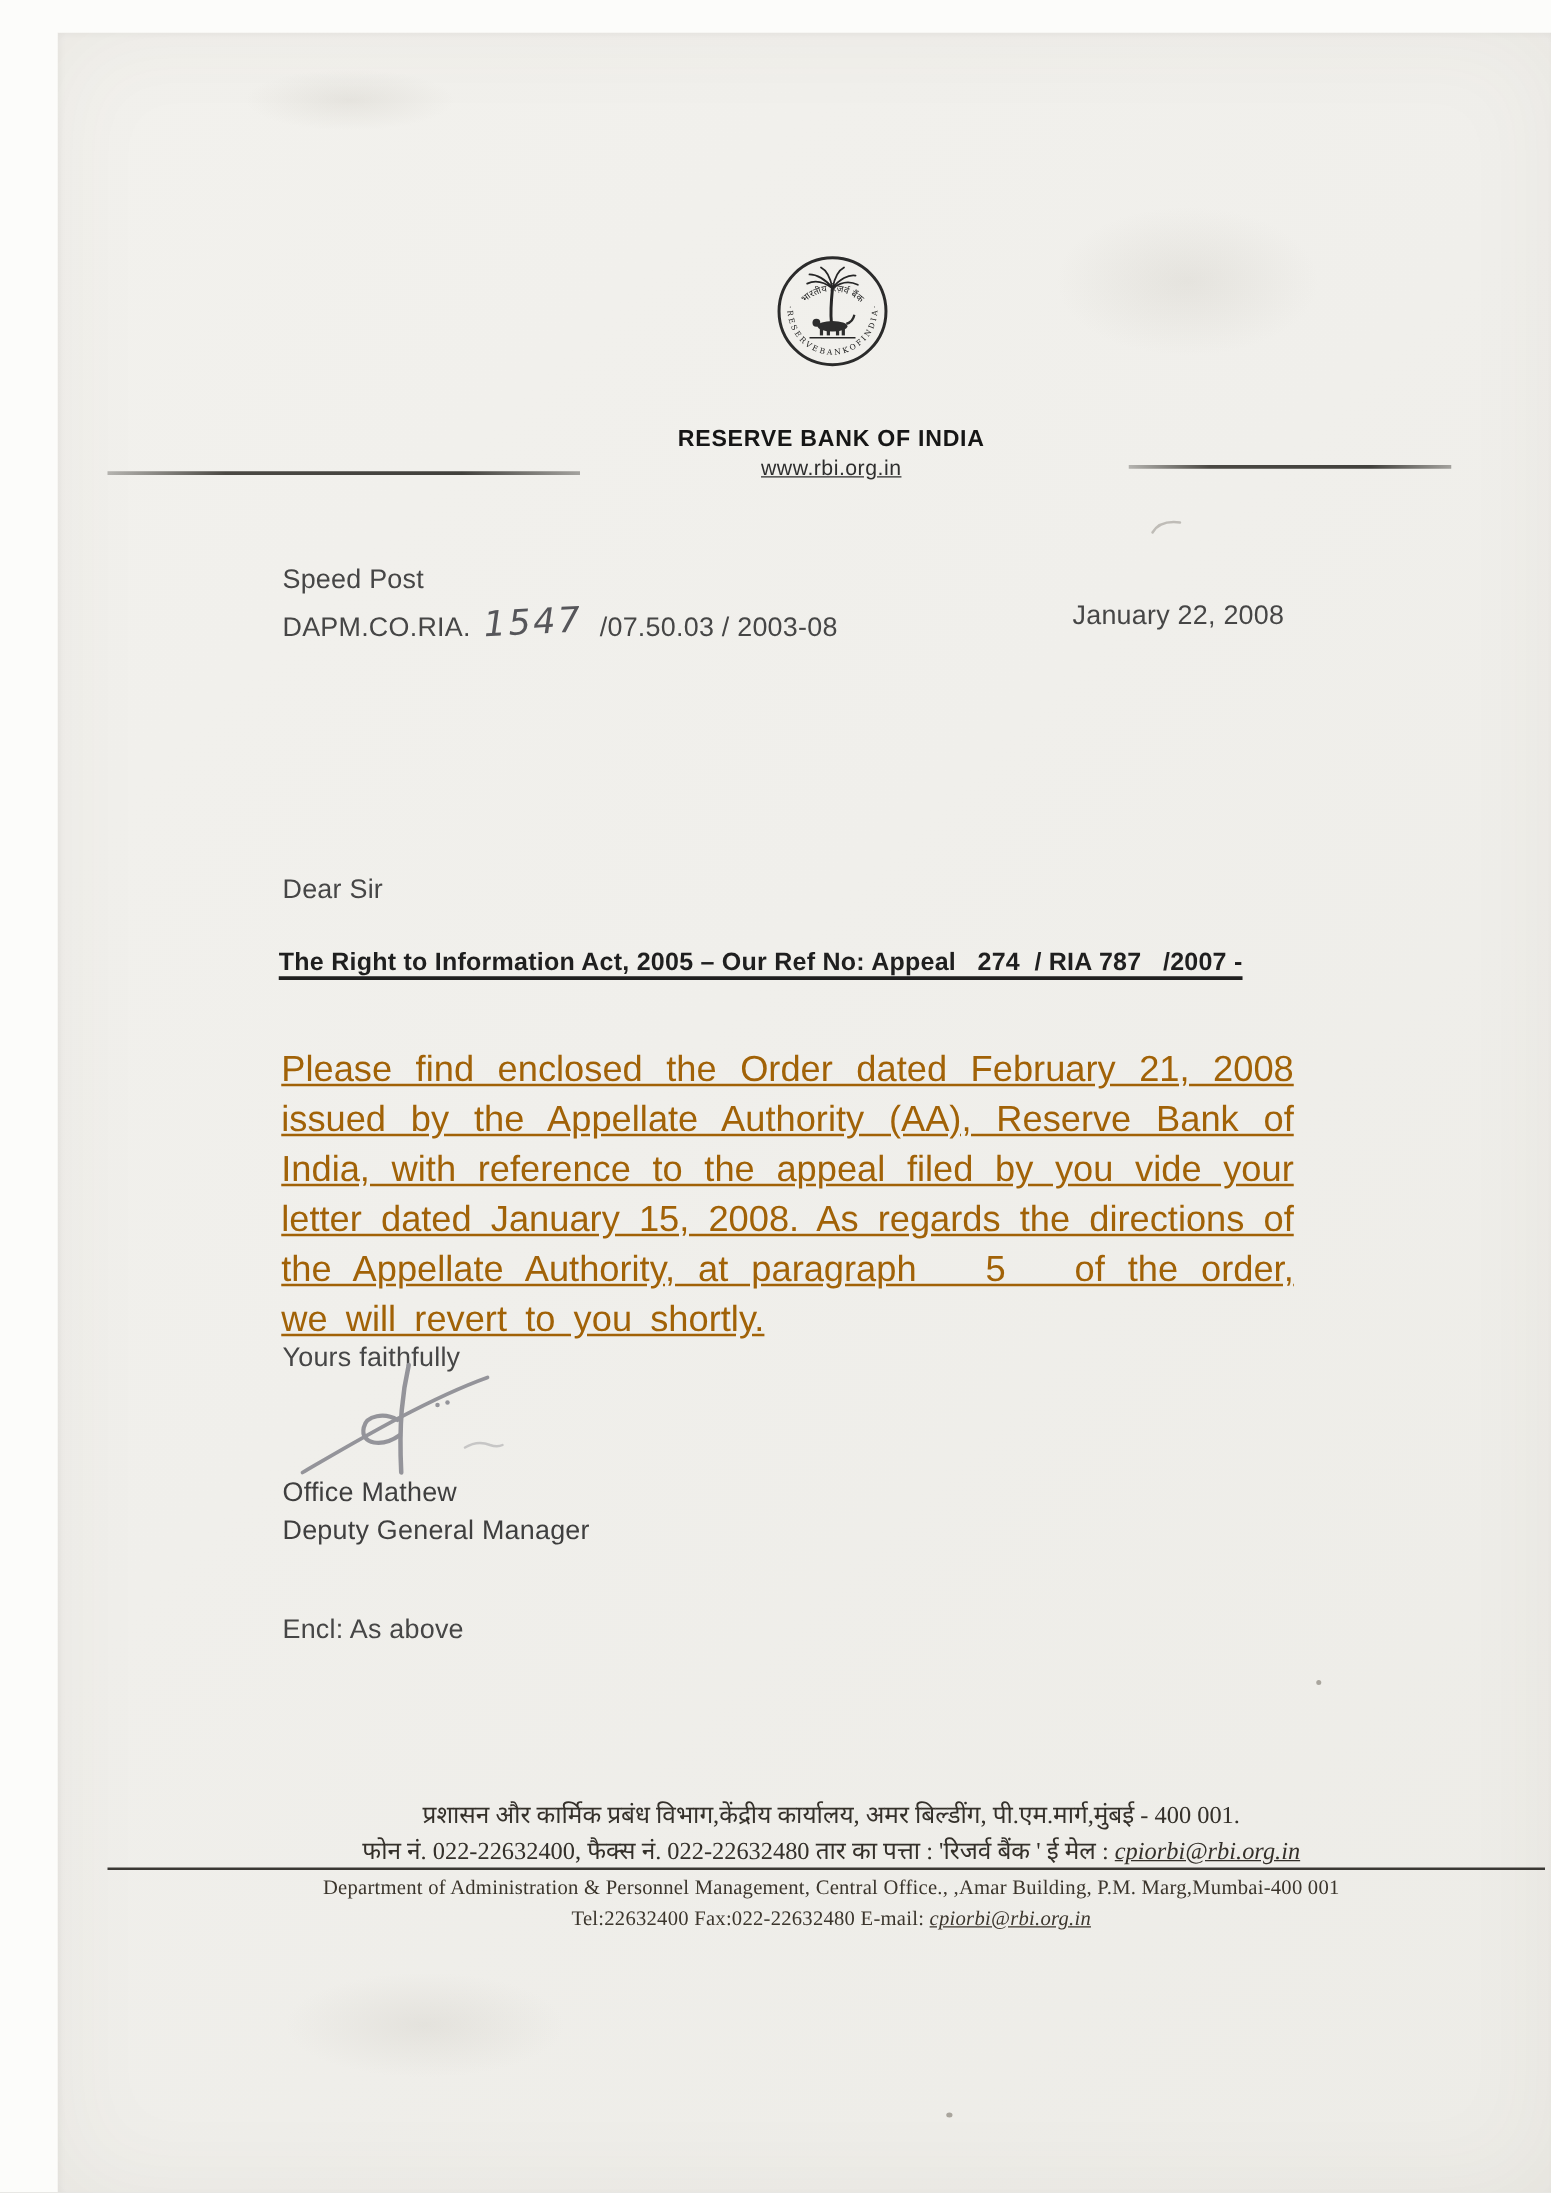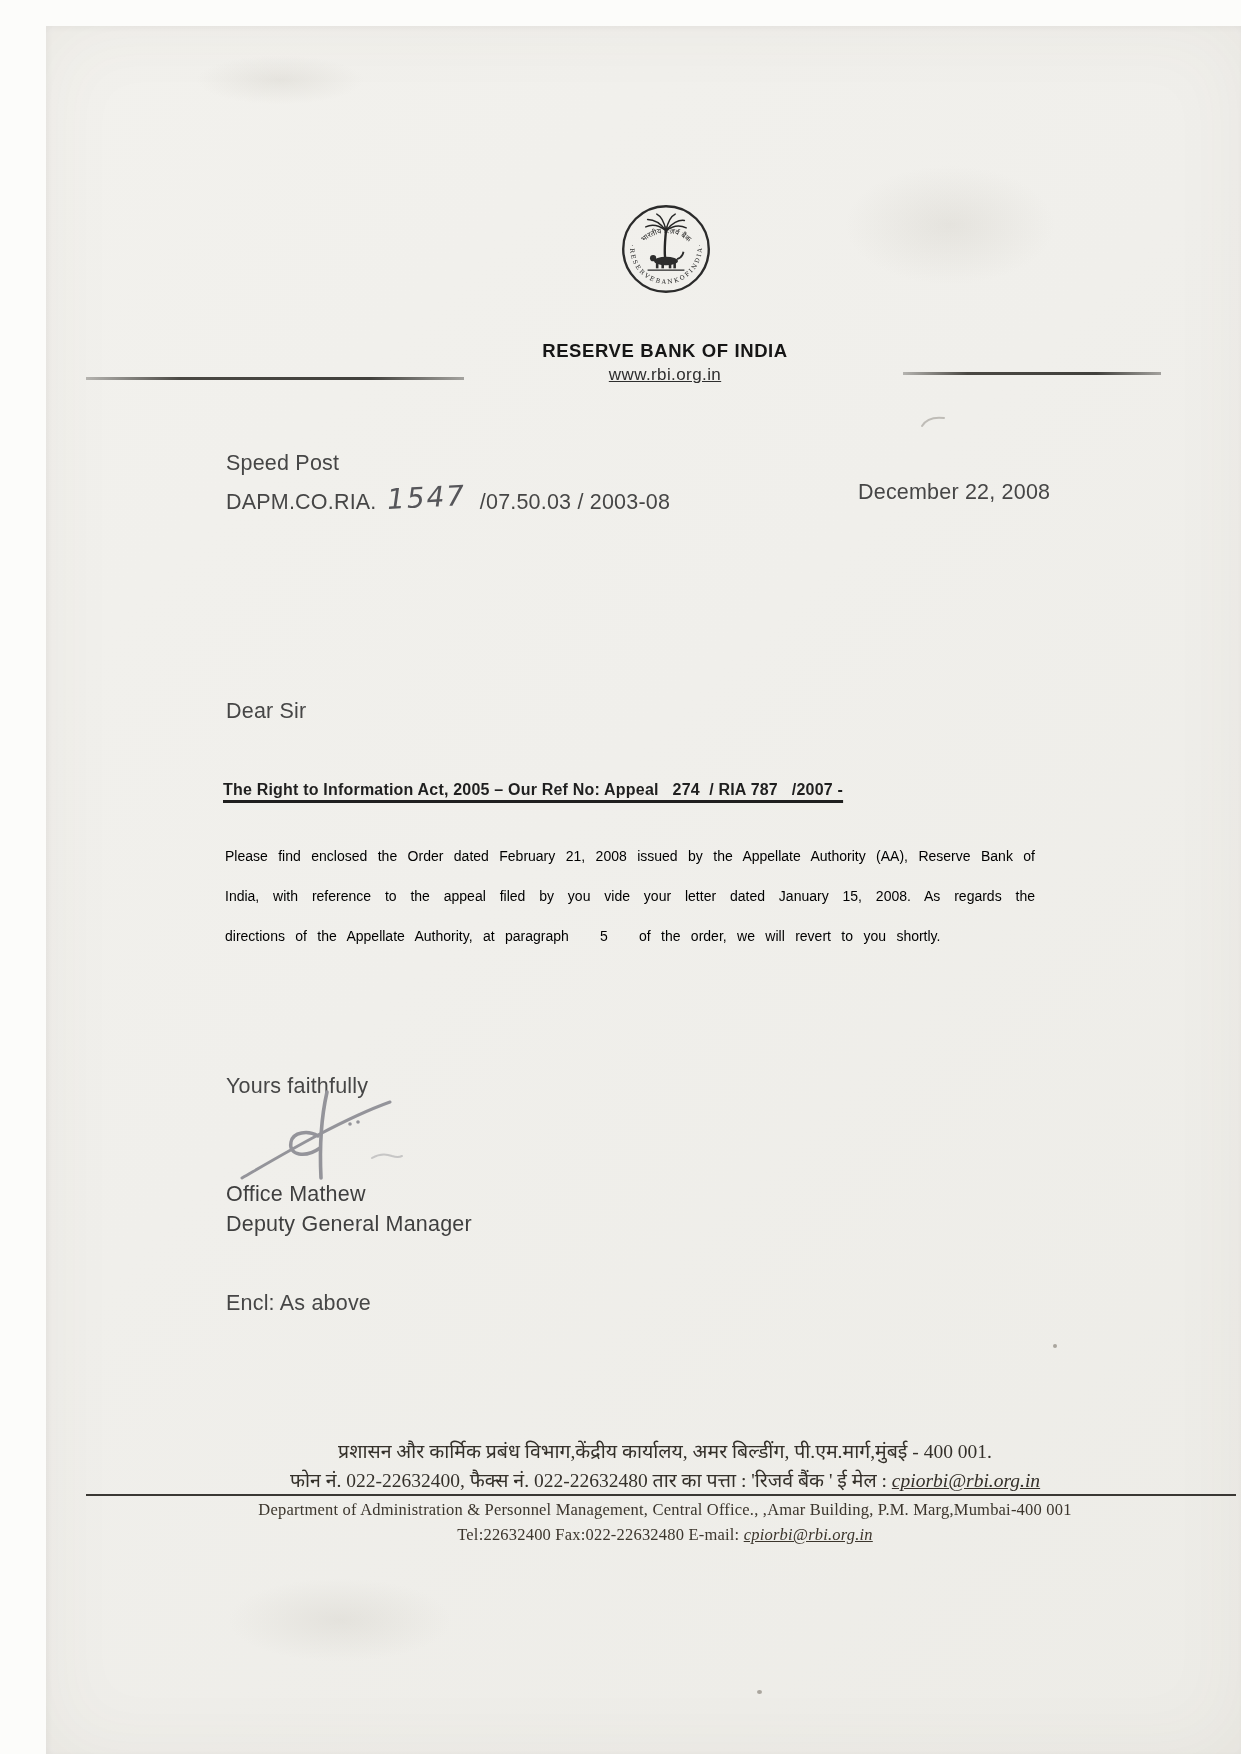--- a/index.html
+++ b/index.html
@@ -28,27 +28,27 @@
   .ref-line{left:226px;top:483px;}
   .handwritten{
     display:inline-block;font-size:28px;color:#56565a;font-style:italic;
     font-family:"DejaVu Sans", sans-serif;letter-spacing:2px;
     transform:rotate(-3deg) translateY(-2px);margin:0 14px 0 10px;
   }
   .date{left:858px;top:480px;}
   .recipient{left:226px;top:541px;line-height:30.5px;}
   .salutation{left:226px;top:699px;}
   .subject{
-    left:223px;top:752px;width:820px;font-weight:bold;font-size:16px;
-    color:#1f1f1f;line-height:36px;letter-spacing:.2px;margin-top:20px;
+    left:223px;top:752px;width:820px;font-weight:bold;font-size:20px;
+    color:#1f1f1f;line-height:36px;letter-spacing:.2px;
   }
   .subject span{text-decoration:underline;text-decoration-thickness:2.5px;text-underline-offset:5px;display:block;}
   .body-par{
-    left:225px;top:836px;width:810px;font-size:14px;color:#000000;
-    line-height:40px;text-align:justify;word-spacing:6.5px;
+    left:225px;top:836px;width:810px;font-size:29px;color:#a16207;
+    line-height:40px;text-align:justify;word-spacing:6.5px;text-decoration:underline;
   }
   .valediction{left:226px;top:1074px;}
   .signature{left:222px;top:1086px;}
   .signatory{left:226px;top:1182px;color:#3f3f3f;}
   .designation{left:226px;top:1212px;color:#3f3f3f;}
   .enclosure{left:226px;top:1291px;}
   .footer-line{left:86px;width:1158px;text-align:center;}
   .hindi{font-family:"Liberation Serif","DejaVu Serif",serif;font-size:19.5px;color:#34302a;}
   .hindi1{top:1437px;}
   .hindi2{top:1466px;}
@@ -111,21 +111,21 @@
   <div class="abs rule rule-right"></div>
 
   <svg class="abs pencil-mark" width="30" height="18" viewBox="0 0 30 18">
     <path d="M4,14 Q10,4 26,6" stroke="#8f8b84" stroke-width="2" fill="none" stroke-linecap="round"></path>
   </svg>
 
   <div class="abs t speed-post">Speed Post</div>
   <div class="abs t ref-line">
     <span>DAPM.CO.RIA.</span><span class="handwritten">1547</span><span>/07.50.03 / 2003-08</span>
   </div>
-  <div class="abs t date">December 22, 2008</div>
+  <div class="abs t date">January 22, 2008</div>
 
 
   <div class="abs t salutation">Dear Sir</div>
 
   <div class="abs subject">
     <span>The Right to Information Act, 2005 – Our Ref No: Appeal &nbsp; 274 &nbsp;/ RIA 787 &nbsp;&nbsp;/2007 -</span>
   </div>
 
   <div class="abs body-par">Please find enclosed the Order dated February 21, 2008 issued by the Appellate Authority (AA), Reserve Bank of India, with reference to the appeal filed by you vide your letter dated January 15, 2008. As regards the directions of the Appellate Authority, at paragraph &nbsp; 5 &nbsp; of the order, we will revert to you shortly.</div>
 

